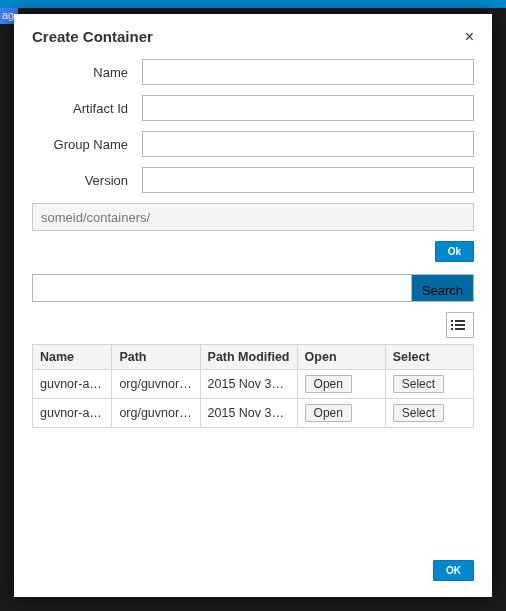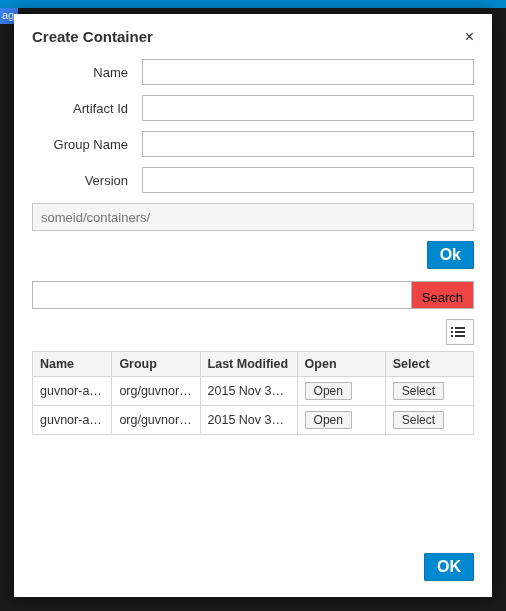--- a/index.html
+++ b/index.html
@@ -96,21 +96,21 @@
     color: #888;
   }
   .row-right {
     display: flex;
     justify-content: flex-end;
     margin-top: 10px;
   }
   .btn {
     display: inline-block;
     padding: 4px 12px;
-    font-size: 16px;
+    font-size: 10px;
     border: 1px solid #b7b7b7;
     background: #fff;
     color: #333;
     cursor: pointer;
     border-radius: 1px;
   }
   .btn-primary {
     background: #0088ce;
     border-color: #0077b3;
     color: #fff;
@@ -128,21 +128,21 @@
   .search-input {
     flex: 1;
     height: 28px;
     border: 1px solid #b7b7b7;
     border-right: none;
     padding: 2px 6px;
   }
   .search-btn {
     height: 28px;
     border: 1px solid #b7b7b7;
-    background: #ef4444;
+    background: #0369a1;
     padding: 8px 10px;
     font-size: 13px;
     cursor: pointer;
   }
   .list-toggle-row {
     display: flex;
     justify-content: flex-end;
     margin-top: 10px;
   }
   .list-toggle {
@@ -261,22 +261,22 @@
       <colgroup>
         <col class="col-name">
           <col class="col-path">
           <col class="col-mod">
           <col class="col-open">
           <col class="col-sel">
       </colgroup>
       <thead>
         <tr>
           <th>Name</th>
-          <th>Group</th>
-          <th>Last Modified</th>
+          <th>Path</th>
+          <th>Path Modified</th>
           <th>Open</th>
           <th>Select</th>
         </tr>
       </thead>
       <tbody>
         <tr>
           <td>guvnor-asset…</td>
           <td>org/guvnor/g…</td>
           <td>2015 Nov 30 …</td>
           <td><button class="btn btn-sm">Open</button></td>

